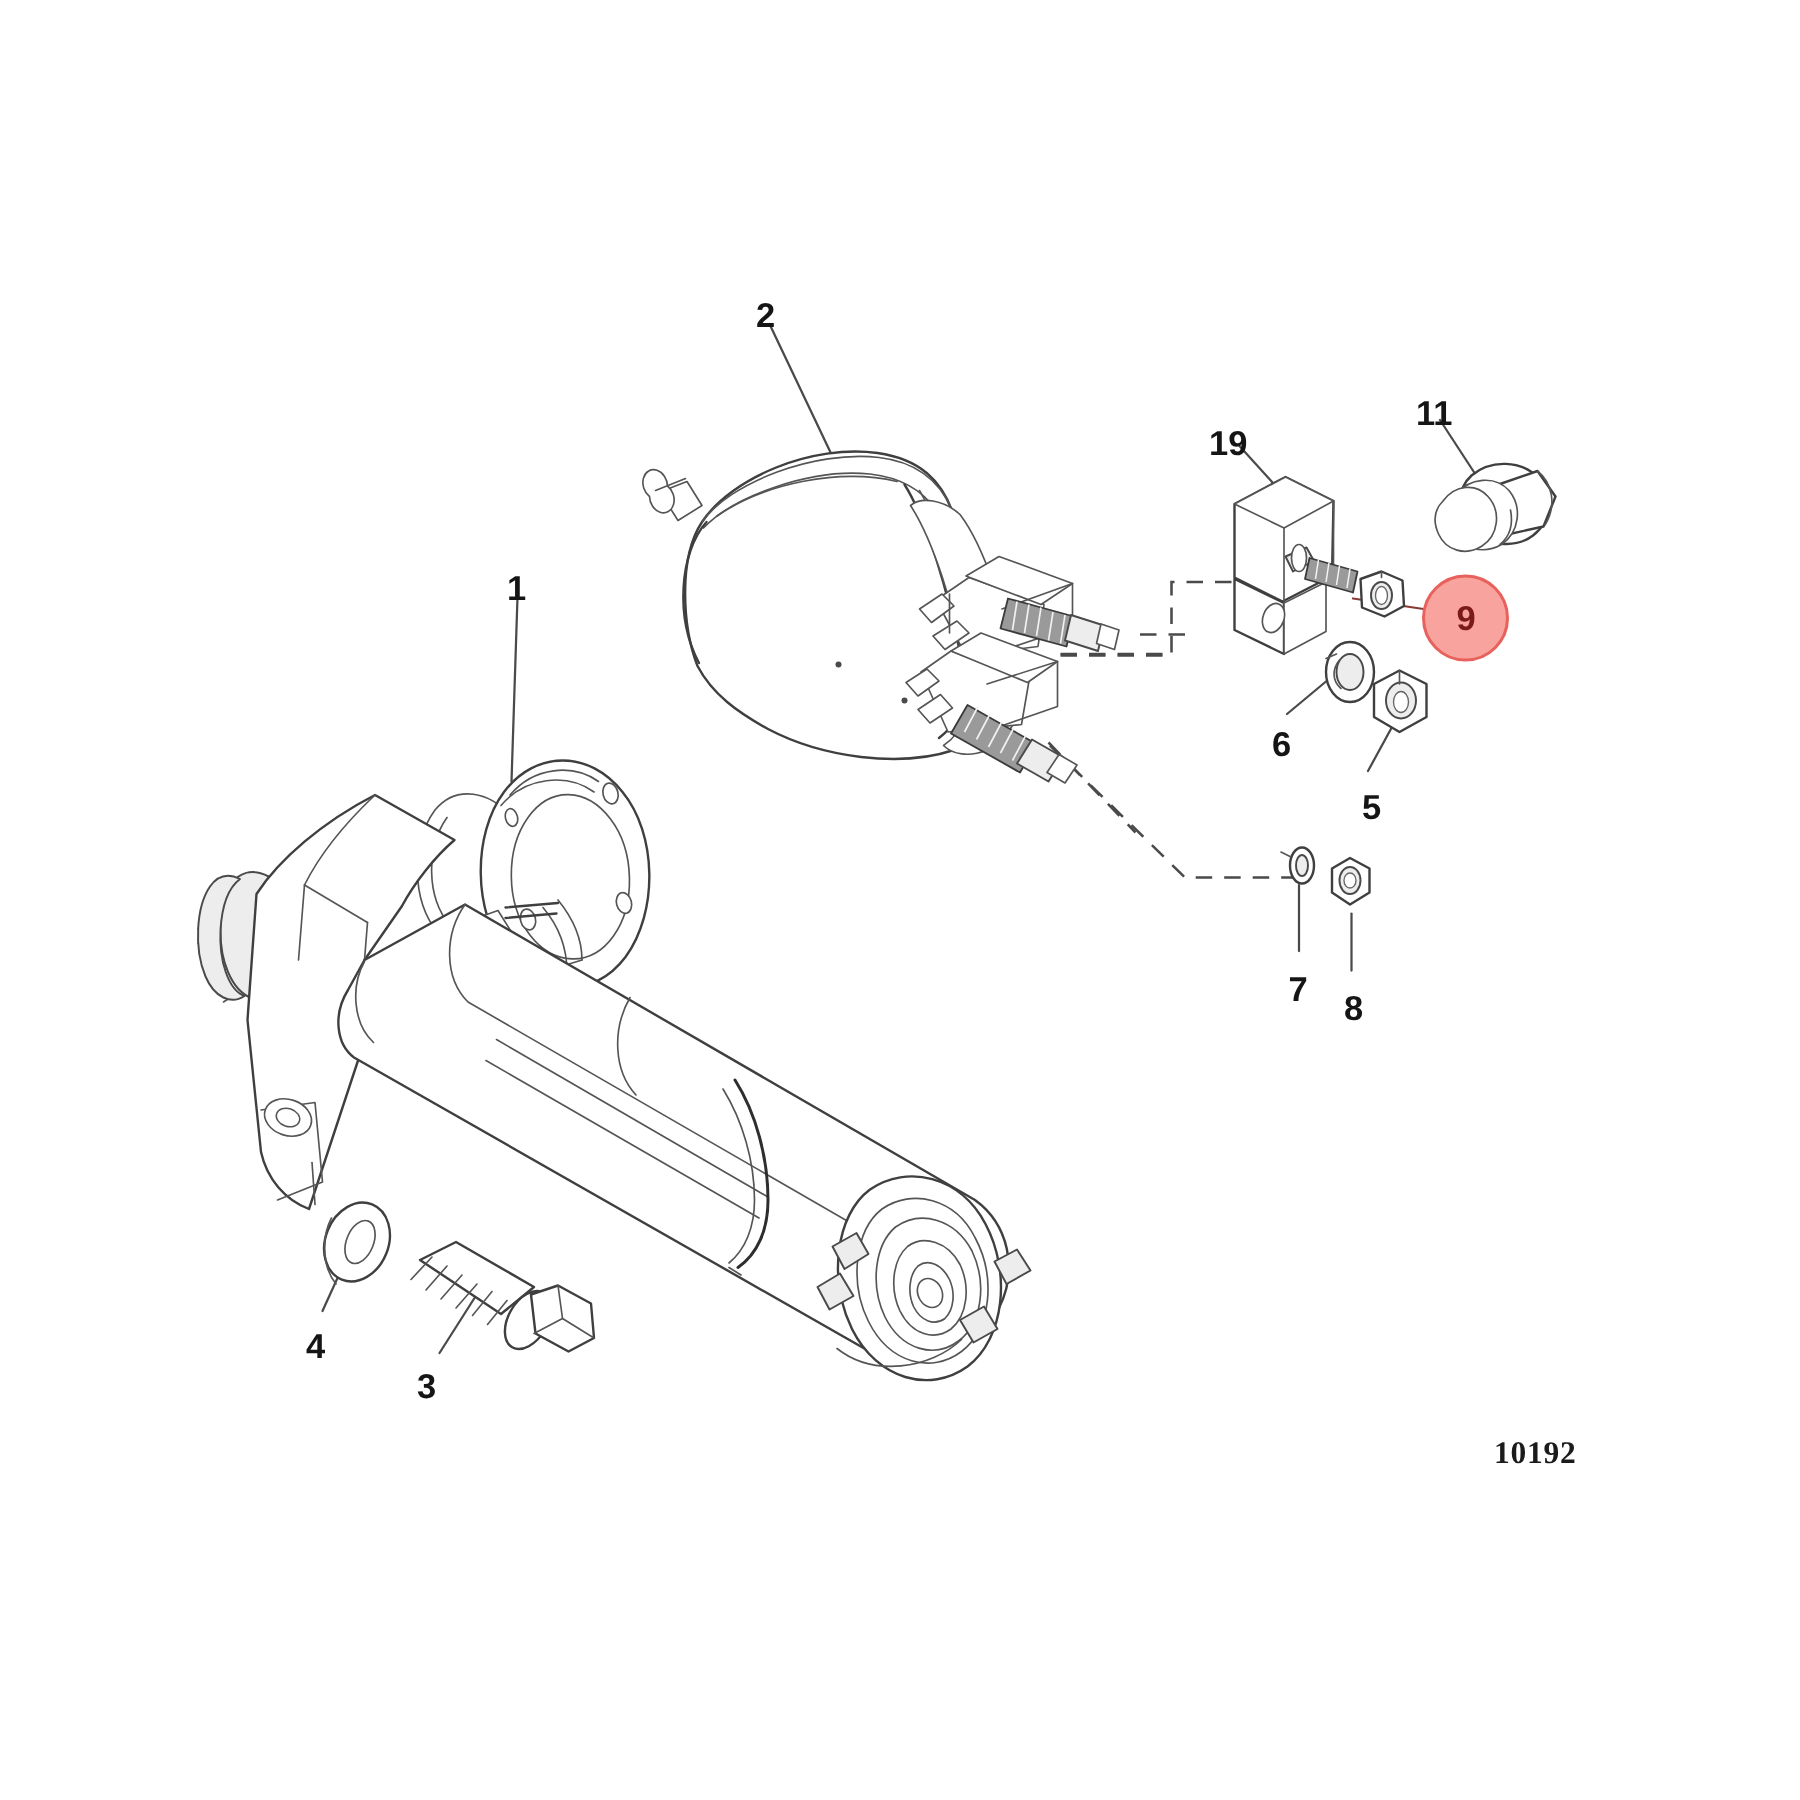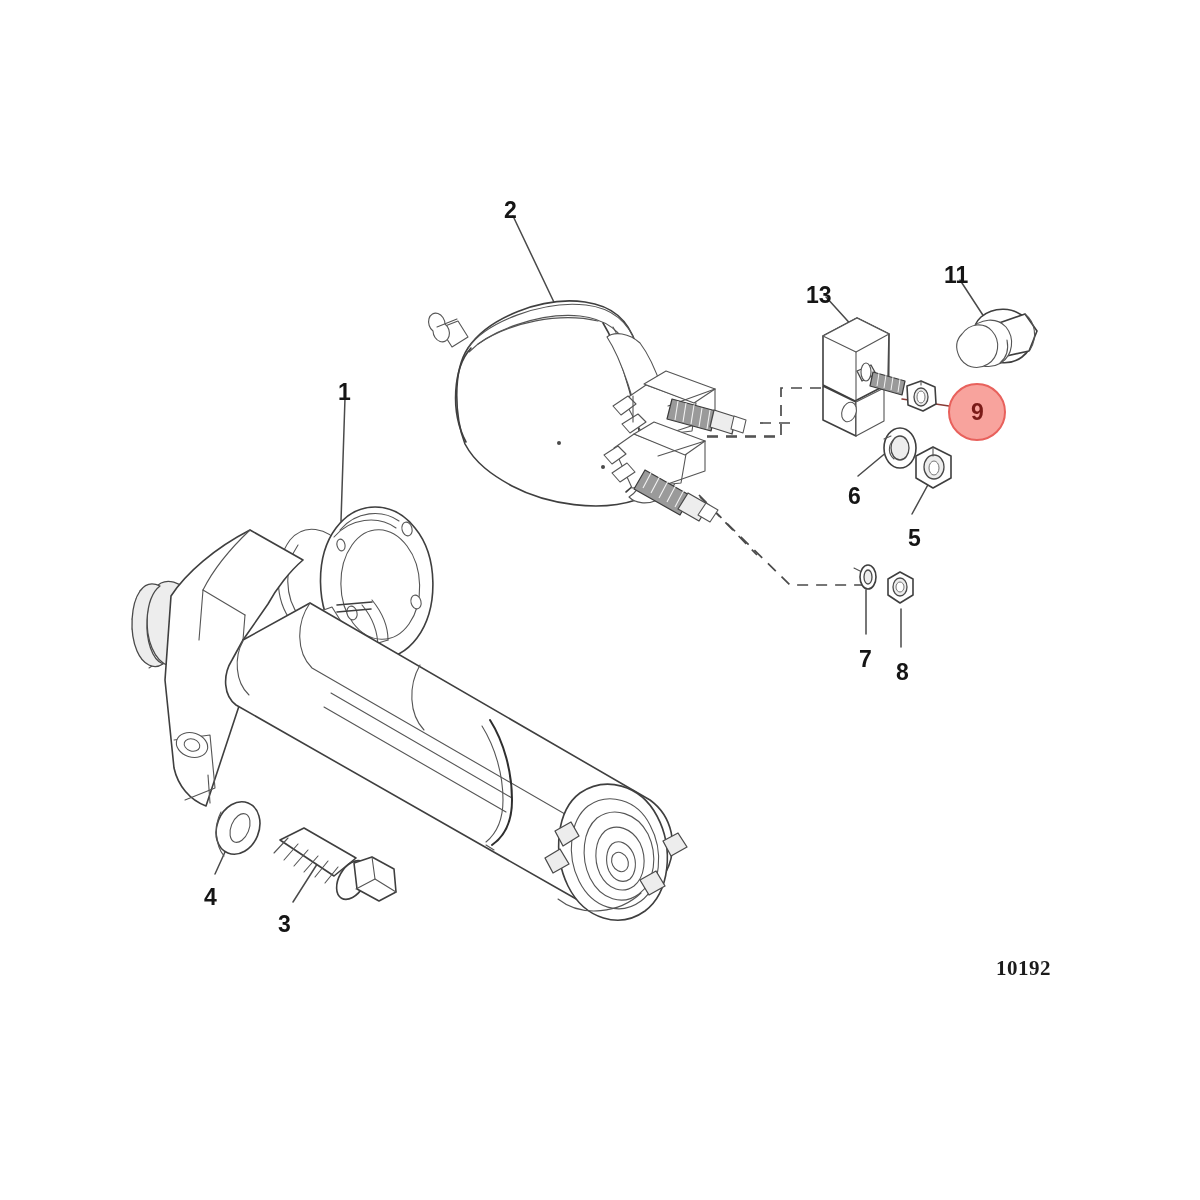--- a/index.html
+++ b/index.html
@@ -395,20 +395,20 @@
   <div class="hl-circle" id="highlight-circle" style="left: 948px; top: 383px; width: 58px; height: 58px; background: rgb(248, 163, 157); border: 2px solid rgb(232, 97, 92);"></div>
 
   <div class="callout-num" style="left:338px; top:381px;">1</div>
   <div class="callout-num" style="left:504px; top:199px;">2</div>
   <div class="callout-num" style="left:278px; top:913px;">3</div>
   <div class="callout-num" style="left:204px; top:886px;">4</div>
   <div class="callout-num" style="left:908px; top:527px;">5</div>
   <div class="callout-num" style="left:848px; top:485px;">6</div>
   <div class="callout-num" style="left:859px; top:648px;">7</div>
   <div class="callout-num" style="left:896px; top:661px;">8</div>
-  <div class="callout-num" style="left:806px; top:284px;">13</div>
+  <div class="callout-num" style="left:806px; top:284px;">19</div>
   <div class="callout-num" style="left:944px; top:264px;text-align:center;">11</div>
 
   <div class="hl-num" id="highlight-label" style="left: 971px; top: 401px; color: rgb(122, 27, 24);">9</div>
 
   <div class="diagram-id" style="left:996px; top:956px;">10192</div>
 
 </div>
 
 </body></html>

